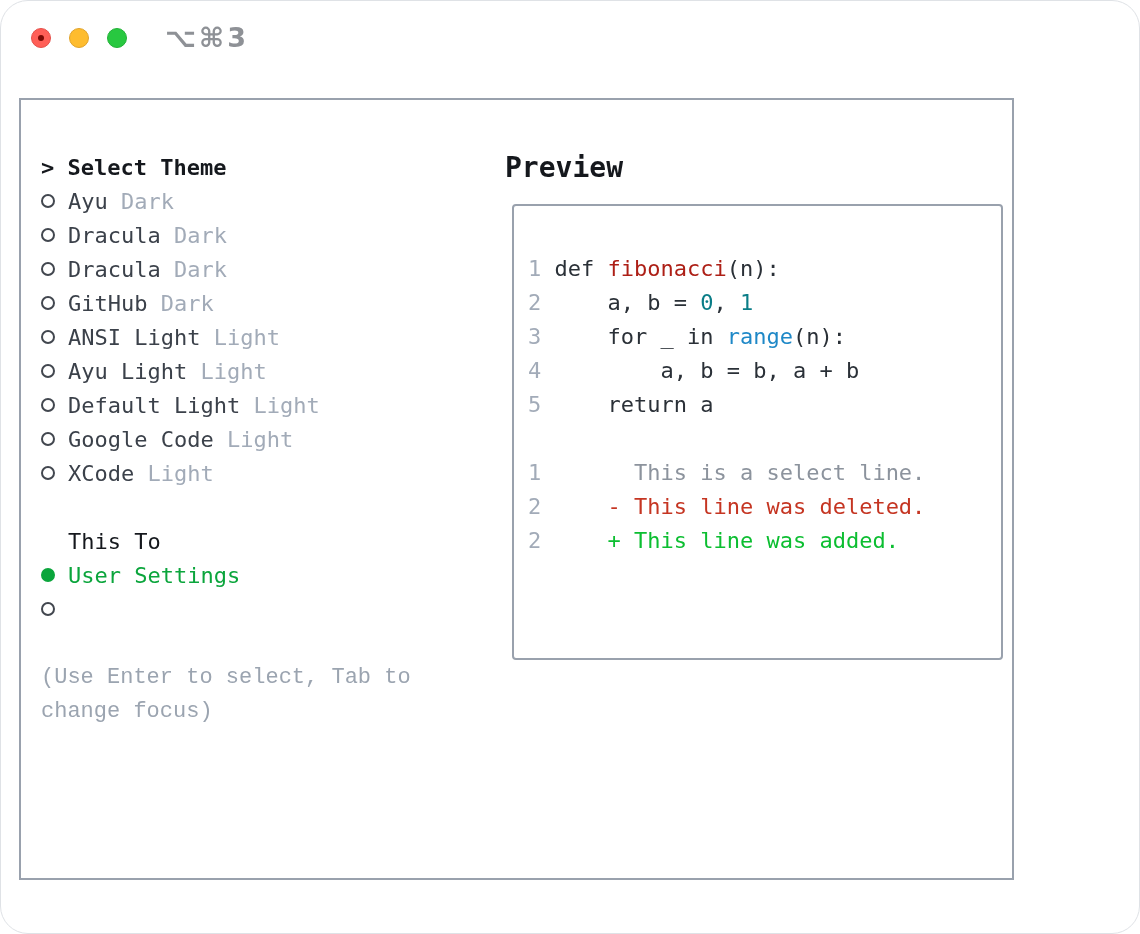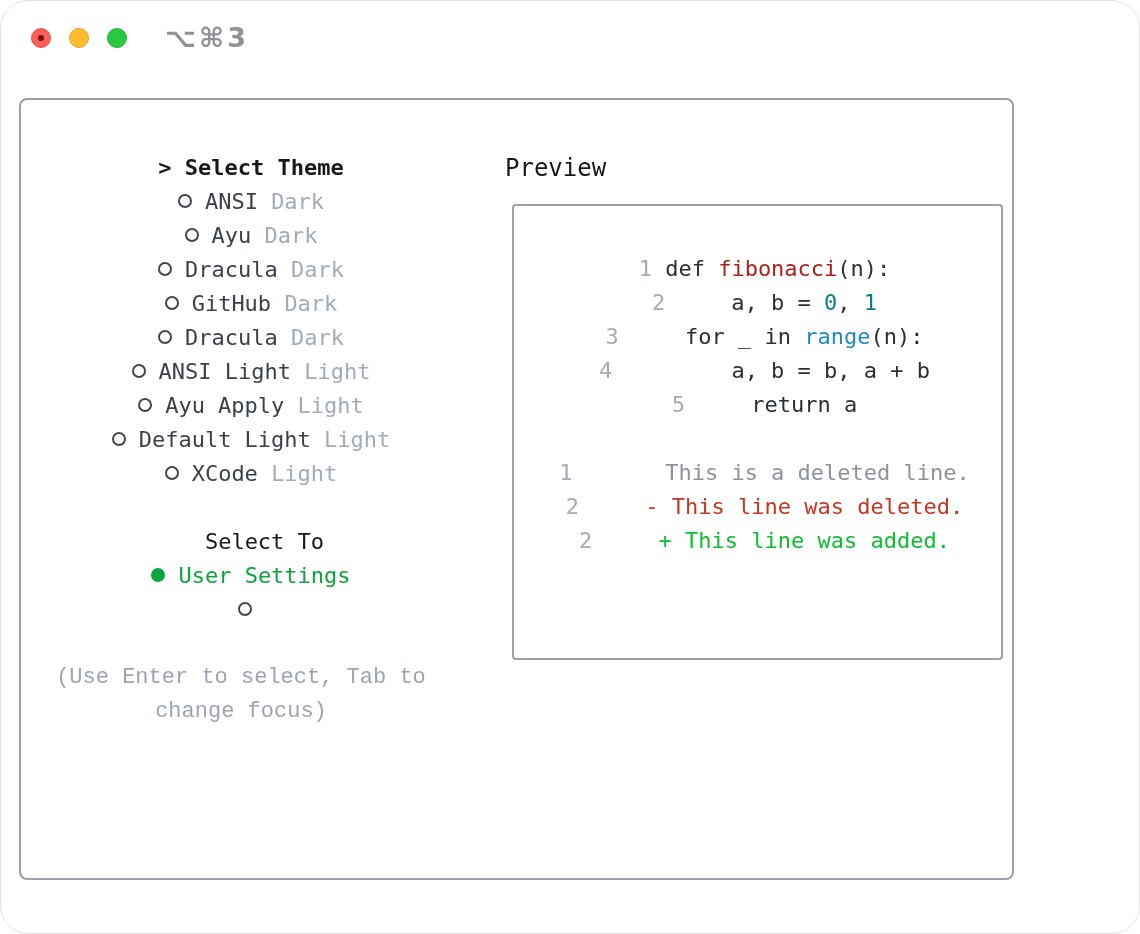--- a/index.html
+++ b/index.html
@@ -10,34 +10,34 @@
   .titlebar{position:absolute;left:0;top:0;right:0;height:96px;}
   .tl{position:absolute;top:27px;width:20px;height:20px;border-radius:50%;box-sizing:border-box;}
   .tl-red{left:30px;background:var(--tl-red);border:1px solid #e5504a;}
   .tl-red .dot{position:absolute;left:6px;top:6px;width:6px;height:6px;border-radius:50%;background:#7c0b06;}
   .tl-yellow{left:68px;background:var(--tl-yellow);border:1px solid #e0a32b;}
   .tl-green{left:106px;background:var(--tl-green);border:1px solid #23b138;}
   .win-title{position:absolute;left:164px;top:21px;font-family:"DejaVu Sans",sans-serif;
              font-weight:bold;font-size:27px;color:var(--c-title);letter-spacing:3px;}
   
   .panel{position:absolute;left:18px;top:97px;width:991px;height:778px;border:2px solid var(--c-border);
-         border-radius:8px;background:#fff;text-align:center;}
+         border-radius:0;background:#fff;}
   .left-col{position:absolute;left:20px;top:51px;width:420px;}
   .row{height:34px;line-height:34px;font-size:22px;white-space:pre;color:var(--c-item);}
   .hdr-row{color:var(--c-header);font-weight:bold;}
   .apply-hdr{color:var(--c-header);padding-left:27px;}
   .radio{display:inline-block;width:14px;height:14px;box-sizing:border-box;border:2px solid var(--c-radio);
          border-radius:50%;margin-right:13px;vertical-align:1px;}
   .radio.on{background:var(--c-selected);border-color:var(--c-selected);}
   .label.sel{color:var(--c-selected);}
   .tag{color:var(--c-tag);}
   .hint{width:400px;font-size:22px;line-height:34px;color:var(--c-hint);white-space:normal;font-family:Liberation Mono, monospace;}
   
   .preview-title{position:absolute;left:484px;top:51px;height:34px;line-height:34px;
-                 font-size:24px;font-weight:normal;color:var(--c-header);}
+                 font-size:28px;font-weight:bold;color:var(--c-header);}
   .preview-box{position:absolute;left:491px;top:104px;width:473px;height:406px;box-sizing:content-box;
                border:2px solid var(--c-border);border-radius:4px;padding:46px 0 0 14px;overflow:hidden;}
   .code-line{height:34px;line-height:34px;font-size:22px;white-space:pre;color:var(--c-code);}
   .ln{color:var(--c-ln);}
   .seg-code{color:var(--c-code);}
   .seg-func{color:var(--c-func);}
   .seg-num{color:var(--c-number);}
   .seg-builtin{color:var(--c-builtin);}
   .seg-context{color:var(--c-context);}
   .seg-deleted{color:var(--c-deleted);}
@@ -53,46 +53,46 @@
       </span>
     <span class="tl tl-yellow"></span>
     <span class="tl tl-green"></span>
     <span class="win-title">⌥⌘3</span>
   </div>
 
   <div class="panel">
     <div class="left-col">
       <div class="row hdr-row"><span>&gt;</span><span> </span><span>Select Theme</span></div>
       <div id="theme-list">
-          <div class="row"><span class="radio"></span><span class="label">ANSI</span> <span class="tag">Dark</span></div>
           <div class="row"><span class="radio"></span><span class="label">Ayu</span> <span class="tag">Dark</span></div>
           <div class="row"><span class="radio"></span><span class="label">Dracula</span> <span class="tag">Dark</span></div>
+          <div class="row"><span class="radio"></span><span class="label">Dracula</span> <span class="tag">Dark</span></div>
           <div class="row"><span class="radio"></span><span class="label">GitHub</span> <span class="tag">Dark</span></div>
-          <div class="row"><span class="radio"></span><span class="label">Dracula</span> <span class="tag">Dark</span></div>
           <div class="row"><span class="radio"></span><span class="label">ANSI Light</span> <span class="tag">Light</span></div>
-          <div class="row"><span class="radio"></span><span class="label">Ayu Apply</span> <span class="tag">Light</span></div>
+          <div class="row"><span class="radio"></span><span class="label">Ayu Light</span> <span class="tag">Light</span></div>
           <div class="row"><span class="radio"></span><span class="label">Default Light</span> <span class="tag">Light</span></div>
+          <div class="row"><span class="radio"></span><span class="label">Google Code</span> <span class="tag">Light</span></div>
           <div class="row"><span class="radio"></span><span class="label">XCode</span> <span class="tag">Light</span></div>
         </div>
       <div class="row"> </div>
-      <div class="row apply-hdr">Select To</div>
+      <div class="row apply-hdr">This To</div>
       <div id="apply-list">
           <div class="row"><span class="radio on"></span><span class="label sel">User Settings</span></div>
           <div class="row"><span class="radio"></span></div>
         </div>
       <div class="row"> </div>
       <div class="hint">(Use Enter to select, Tab to change focus)</div>
     </div>
 
     <div class="preview-title">Preview</div>
     <div class="preview-box" id="preview-box">
         <div class="code-line"><span class="ln">1</span> <span class="seg-code">def </span><span class="seg-func">fibonacci</span><span class="seg-code">(n):</span></div>
         <div class="code-line"><span class="ln">2</span> <span class="seg-code">    a, b = </span><span class="seg-num">0</span><span class="seg-code">, </span><span class="seg-num">1</span></div>
         <div class="code-line"><span class="ln">3</span> <span class="seg-code">    for _ in </span><span class="seg-builtin">range</span><span class="seg-code">(n):</span></div>
         <div class="code-line"><span class="ln">4</span> <span class="seg-code">        a, b = b, a + b</span></div>
         <div class="code-line"><span class="ln">5</span> <span class="seg-code">    return a</span></div>
         <div class="code-line"><span class="ln"> </span> </div>
-        <div class="code-line"><span class="ln">1</span> <span class="seg-context">      This is a deleted line.</span></div>
+        <div class="code-line"><span class="ln">1</span> <span class="seg-context">      This is a select line.</span></div>
         <div class="code-line"><span class="ln">2</span> <span class="seg-deleted">    - This line was deleted.</span></div>
         <div class="code-line"><span class="ln">2</span> <span class="seg-added">    + This line was added.</span></div>
       </div>
   </div>
 </div>
 
 </body></html>

